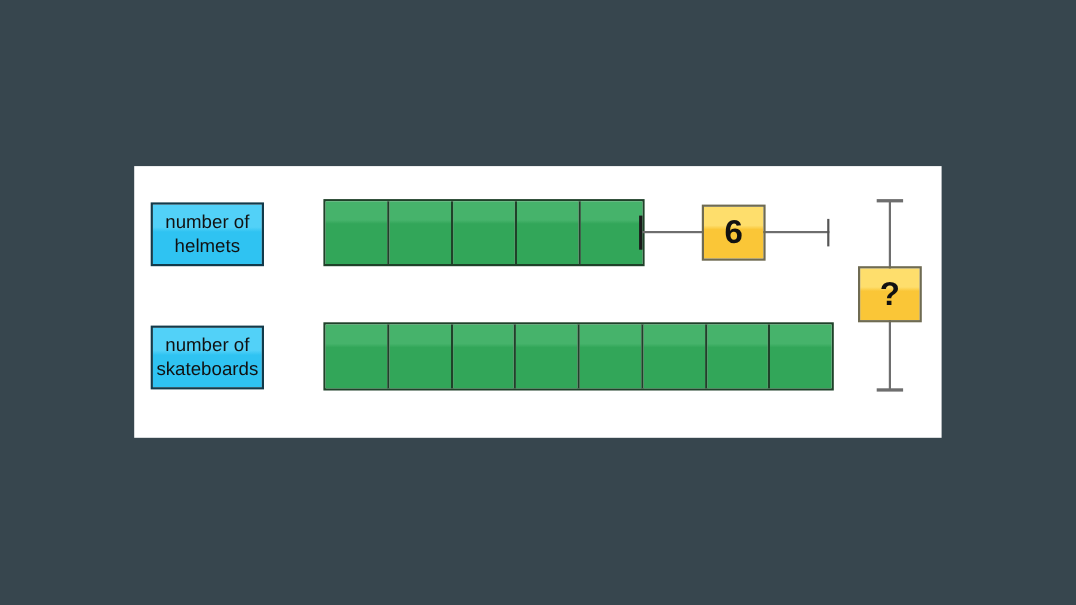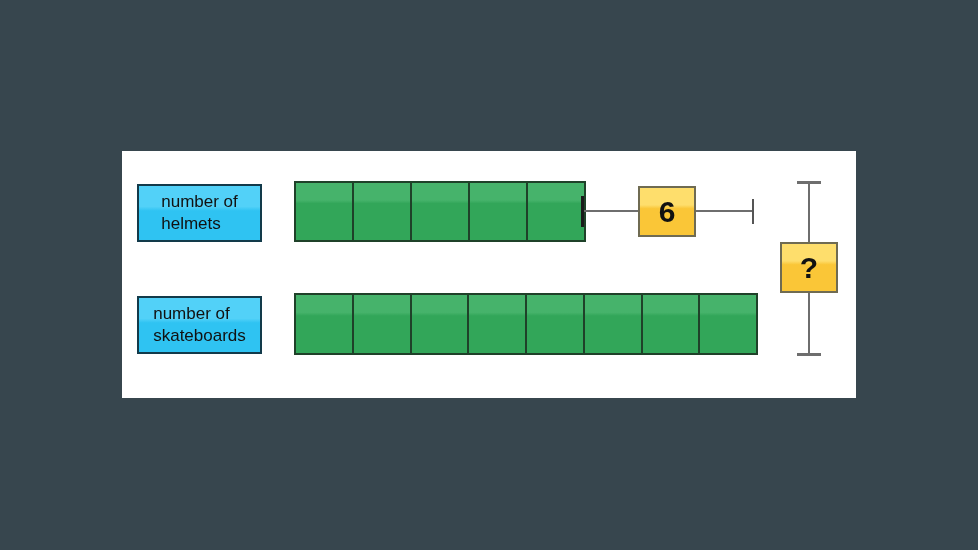--- a/index.html
+++ b/index.html
@@ -26,27 +26,27 @@
     overflow: hidden;
   }
   .stage { position: relative; width: 978px; height: 550px; }
   .panel {
     position: absolute; left: 122px; top: 151px;
     width: 734px; height: 247px;
     background: var(--panel);
   }
   .label-box {
     position: absolute;
-    width: 125px; height: 58px;
+    width: 103px; height: 58px;
     background: linear-gradient(to bottom, var(--label-fill-top) 0%, var(--label-fill-top) 38%, var(--label-fill-bottom) 46%, var(--label-fill-bottom) 100%);
     border: 2px solid var(--label-border);
     color: var(--text);
     font-size: 17px; line-height: 1.28;
     display: flex; align-items: center; justify-content: center;
-    text-align: left; white-space: pre-line;
+    text-align: center; white-space: pre-line;
   }
   .helmets-label { left: 15px; top: 33px; }
   .skateboards-label { left: 15px; top: 145px; }
   .bar {
     position: absolute;
     display: flex;
     border: 2px solid var(--unit-border);
   }
   .helmets-bar { left: 172px; top: 30px; height: 61px; }
   .skateboards-bar { left: 172px; top: 142px; height: 62px; }

